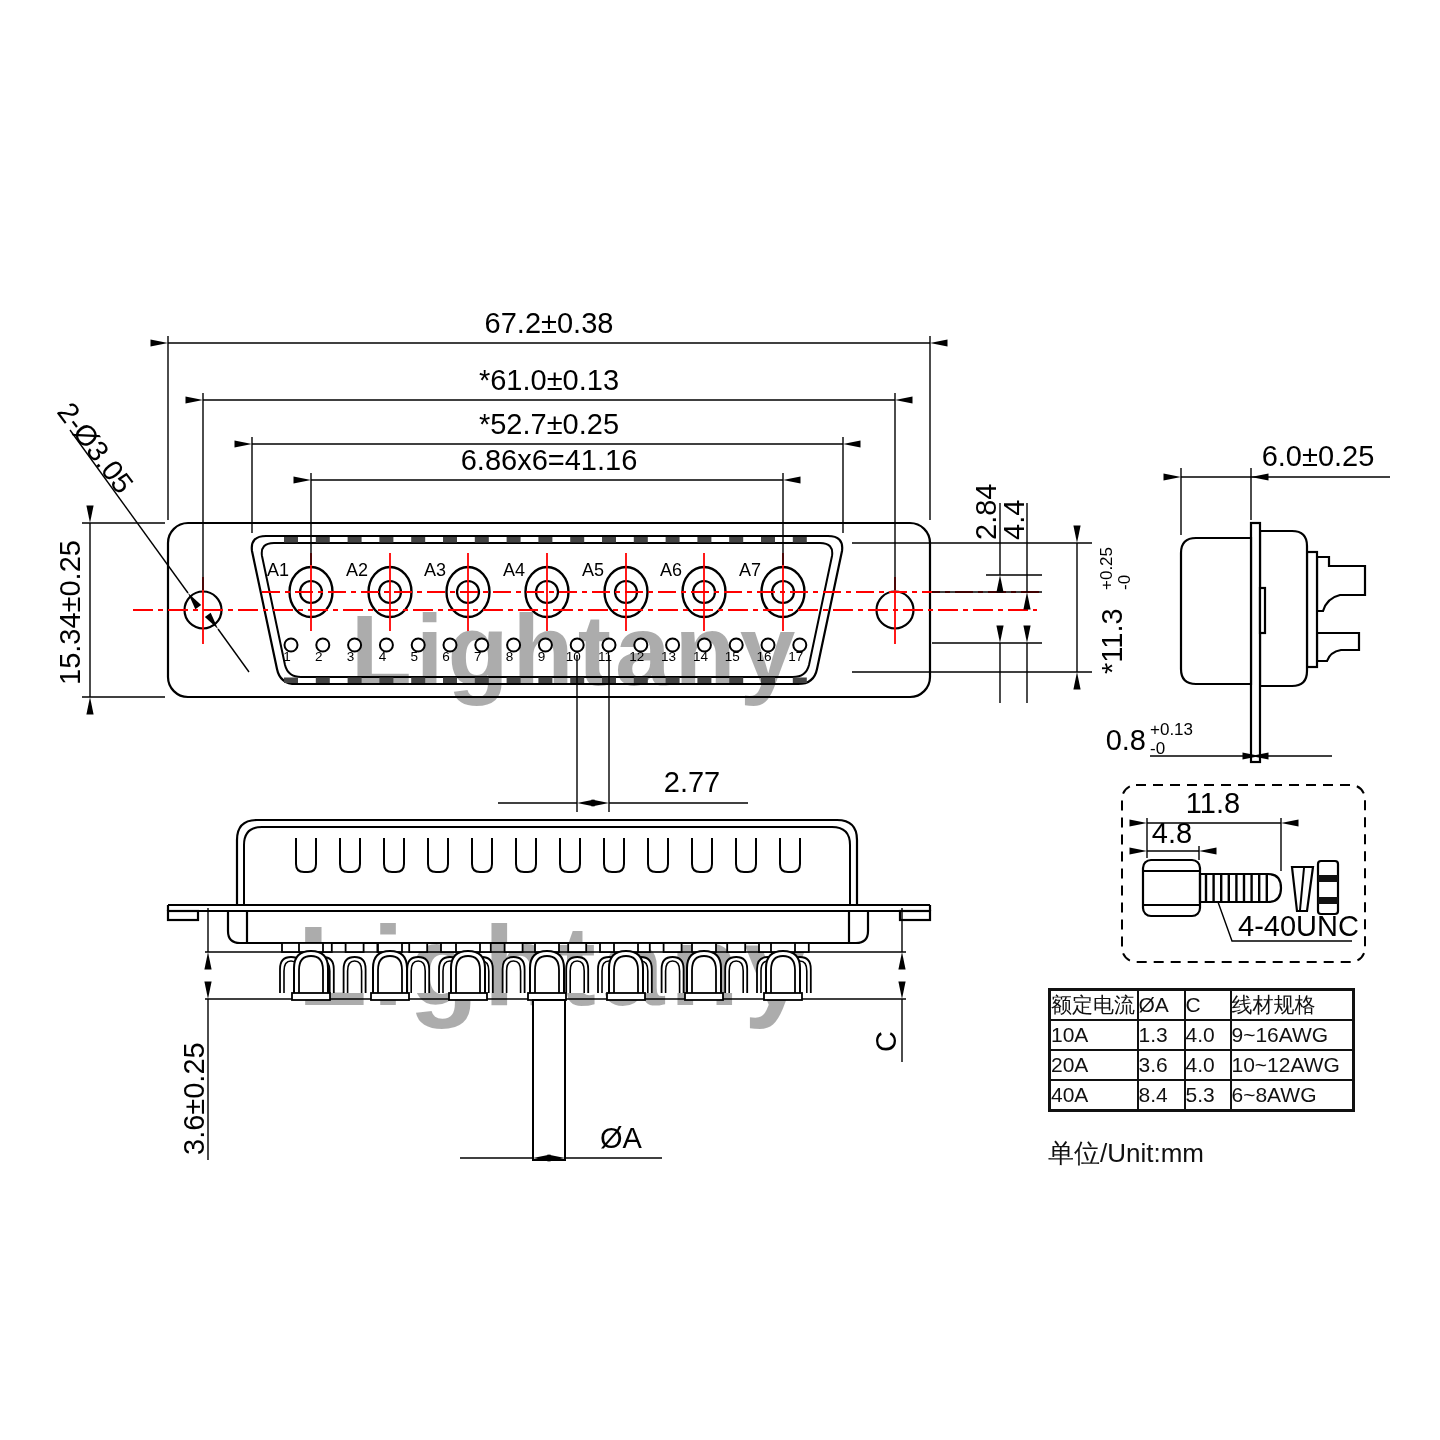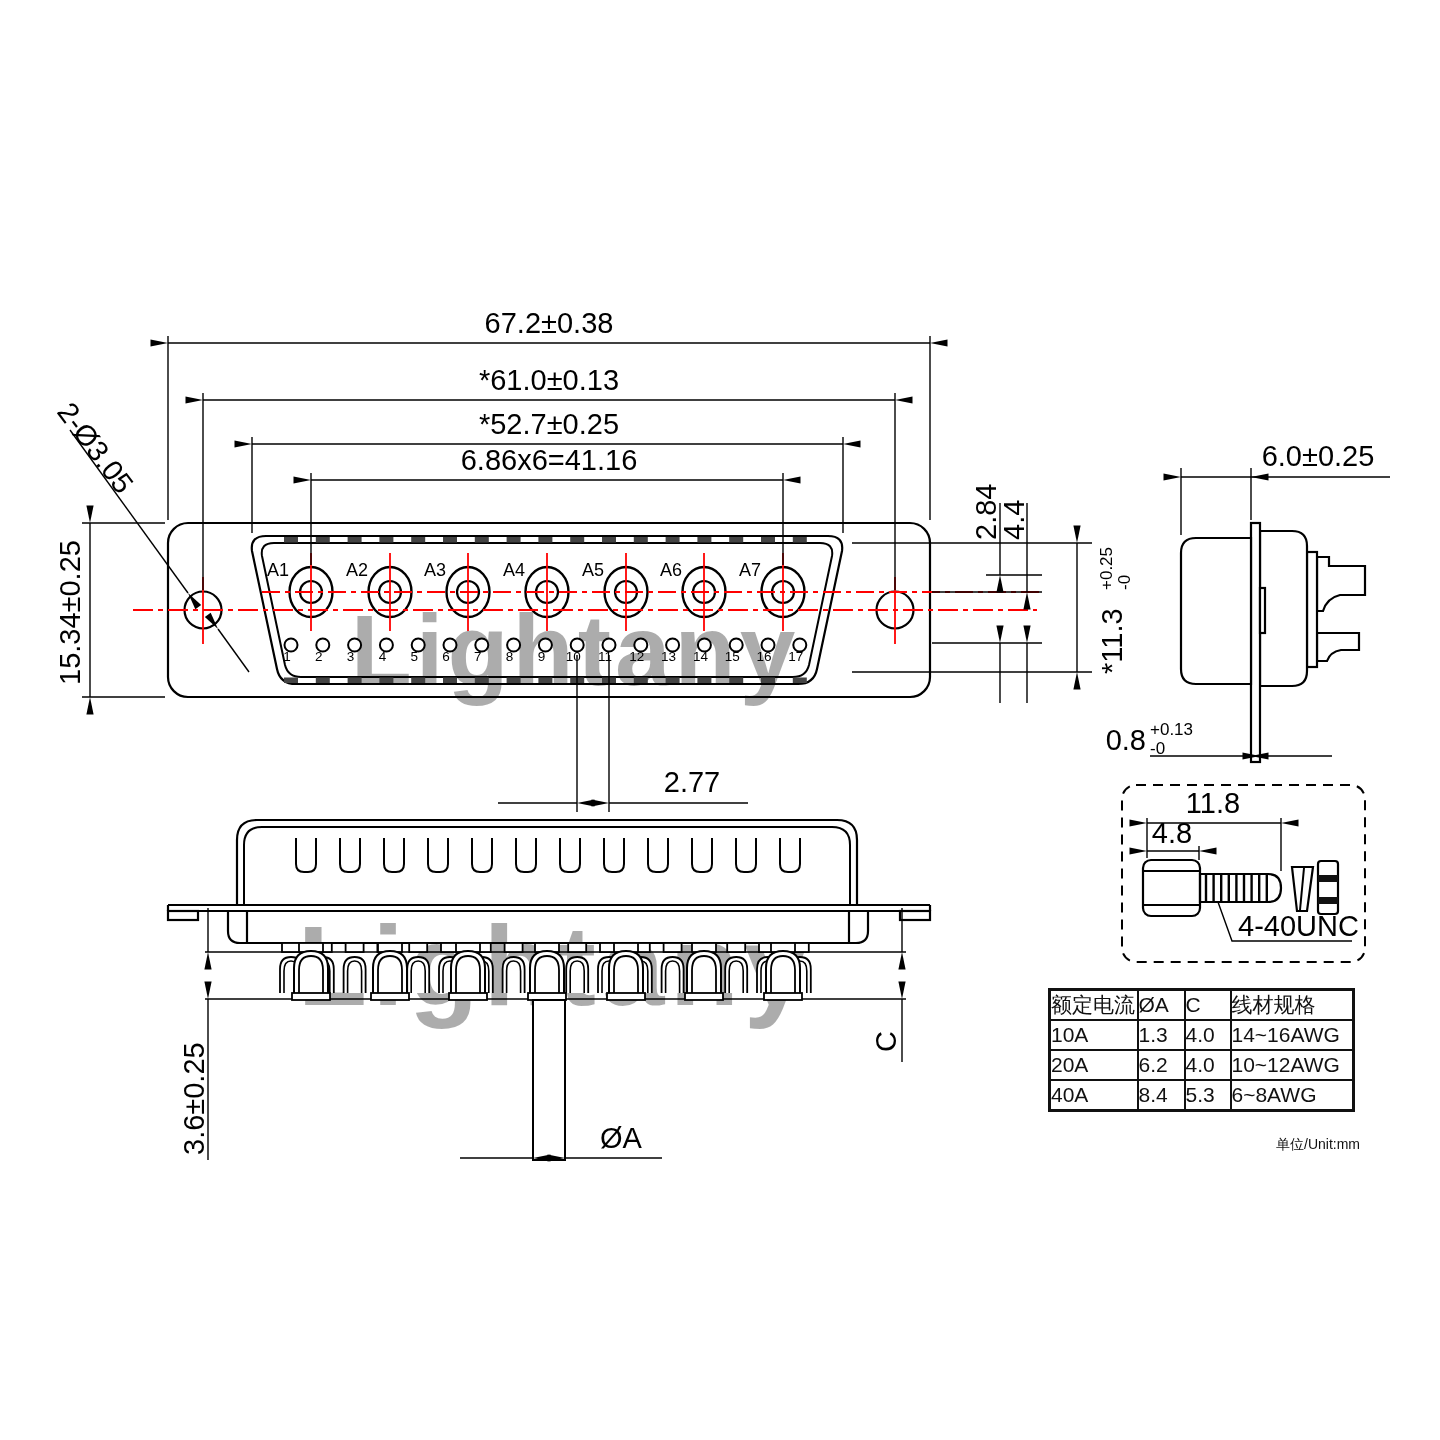--- a/index.html
+++ b/index.html
@@ -10,22 +10,22 @@
   .dim{font-size:29px;}
   .dimS{font-size:17px;}
   
   .spec-table{position:absolute;left:1048px;top:988px;border-collapse:collapse;
               table-layout:fixed;}
   .spec-table td,.spec-table th{border:2.5px solid #111;padding:0;margin:0;
       height:28px;text-align:left;vertical-align:middle;font-weight:normal;
       font-size:21px;color:#111;white-space:nowrap;}
   .spec-table{border:3px solid #111;}
   .col0{width:88px}.col1{width:47px}.col2{width:46px}.col3{width:123px}
-  .unit-note{position:absolute;left:1048px;top:1136px;width:312px;text-align:right;
-             font-size:14px;color:#111;}
+  .unit-note{position:absolute;left:1048px;top:1136px;width:312px;
+             font-size:26px;color:#111;}
 </style>
 </head>
 <body>
 
 <div class="stage">
 
 <svg width="1440" height="1440" viewBox="0 0 1440 1440">
   <defs>
     <marker id="arw" markerUnits="userSpaceOnUse" markerWidth="20" markerHeight="12" refX="0.5" refY="6" orient="auto-start-reverse">
       <path d="M0.5,6 L18,2.4 L18,9.6 Z" fill="#000"></path>
@@ -414,25 +414,25 @@
         <tr>
           <th>额定电流</th>
           <th>ØA</th>
           <th>C</th>
           <th>线材规格</th>
         </tr>
         <tr>
           <td>10A</td>
           <td>1.3</td>
           <td>4.0</td>
-          <td>14~16AWG</td>
+          <td>9~16AWG</td>
         </tr>
         <tr>
           <td>20A</td>
-          <td>6.2</td>
+          <td>3.6</td>
           <td>4.0</td>
           <td>10~12AWG</td>
         </tr>
         <tr>
           <td>40A</td>
           <td>8.4</td>
           <td>5.3</td>
           <td>6~8AWG</td>
         </tr>
       </tbody>

